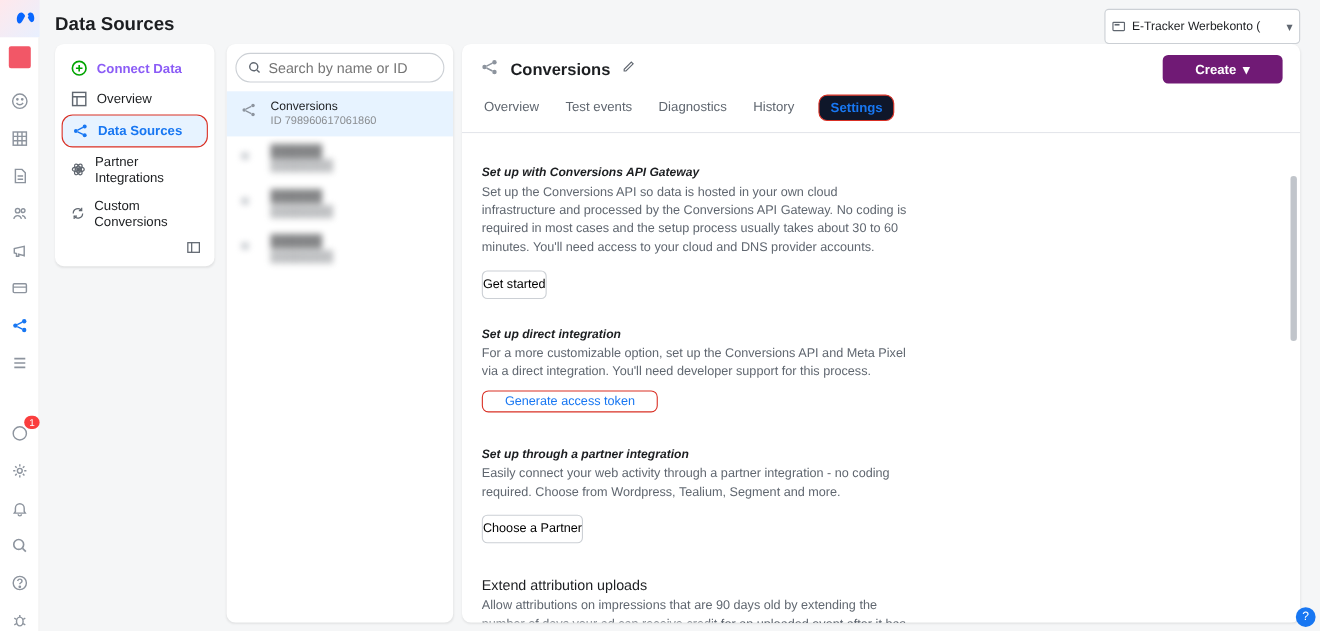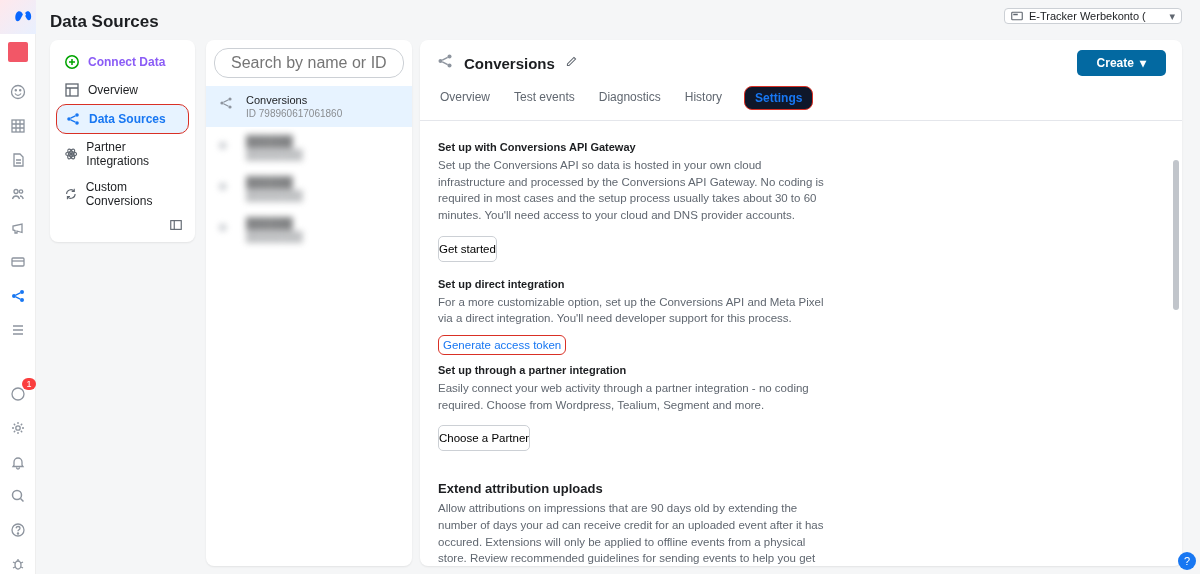--- a/index.html
+++ b/index.html
@@ -1,19 +1,19 @@
 <!DOCTYPE html>
 <html><head>
 <meta charset="utf-8">
 <style>
 * { margin: 0; padding: 0; box-sizing: border-box; font-family: Helvetica, Arial, sans-serif; }
 body { background: #f5f6f7; width: 1200px; height: 574px; overflow: hidden; position: relative; }
 .meta-logo { position: absolute; left: 11px; top: 7px; }
 .page-title { position: absolute; left: 50px; top: 12px; font-size: 17px; font-weight: 700; color: #1c1e21; }
-.account-selector { position: absolute; right: 18px; top: 8px; width: 178px; height: 16px; background: #fff; border: 1px solid #ccd0d5; border-radius: 4px; display: flex; align-items: center; padding: 0 6px; font-size: 11px; color: #1c1e21; cursor: pointer; }
+.account-selector { position: absolute; right: 18px; top: 8px; width: 178px; height: 32px; background: #fff; border: 1px solid #ccd0d5; border-radius: 4px; display: flex; align-items: center; padding: 0 6px; font-size: 11px; color: #1c1e21; cursor: pointer; }
 .account-selector .acct-icon { margin-right: 6px; display: flex; }
 .account-selector .acct-text { flex: 1; white-space: nowrap; overflow: hidden; }
 .account-selector .chev { color: #606770; }
 
 .rail { position: absolute; left: 0; top: 34px; bottom: 0; width: 36px; background: #fff; display: flex; flex-direction: column; align-items: center; padding-top: 8px; gap: 14px; border-right: 1px solid #eee; }
 .rail .rbox { width: 20px; height: 20px; background: #f25767; border-radius: 2px; margin-bottom: 6px; }
 .rail .ri { color: #8d949e; display: flex; align-items: center; justify-content: center; width: 20px; height: 20px; }
 .rail .ri.active { color: #1877f2; }
 .rail .spacer { flex: 1; }
 .rail .badge { position: relative; }
@@ -21,44 +21,44 @@
 
 .nav-card { position: absolute; left: 50px; top: 40px; width: 145px; background: #fff; border-radius: 8px; box-shadow: 0 1px 2px rgba(0,0,0,.08); padding: 8px 6px 6px; }
 .nav-item { display: flex; align-items: center; gap: 8px; padding: 6px 8px; font-size: 12px; color: #1c1e21; border-radius: 6px; cursor: pointer; }
 .nav-item.connect { color: #8b5cf6; font-weight: 600; }
 .nav-item.active { background: #e7f3ff; color: #1877f2; font-weight: 700; border: 1.5px solid #d93025; border-radius: 10px; }
 .nav-card .collapse-icon { display: flex; justify-content: flex-end; padding: 4px 6px; color: #606770; }
 
 .list-card { position: absolute; left: 206px; top: 40px; width: 206px; bottom: 8px; background: #fff; border-radius: 8px; box-shadow: 0 1px 2px rgba(0,0,0,.08); overflow: hidden; }
 .search-wrap { padding: 8px; }
 .search { display: flex; align-items: center; gap: 6px; border: 1px solid #ccd0d5; border-radius: 14px; padding: 5px 10px; }
-.search input { border: none; outline: none; font-size: 16px; flex: 1; background: transparent; color: #1c1e21; }
+.search input { border: none; outline: none; font-size: 13px; flex: 1; background: transparent; color: #1c1e21; }
 .ds-row { display: flex; align-items: flex-start; gap: 10px; padding: 8px 12px; cursor: pointer; }
 .ds-row.active { background: #e7f3ff; }
 .ds-row .ds-icon { width: 18px; height: 18px; margin-top: 1px; color: #8d949e; }
 .ds-row .ds-name { font-size: 11px; color: #1c1e21; font-weight: 500; }
 .ds-row .ds-id { font-size: 10px; color: #8a8d91; margin-top: 2px; }
 .blurred { filter: blur(3px); opacity: .55; }
 
 .main-card { position: absolute; left: 420px; top: 40px; right: 18px; bottom: 8px; background: #fff; border-radius: 8px; box-shadow: 0 1px 2px rgba(0,0,0,.08); overflow: hidden; display: flex; flex-direction: column; }
 .main-head { display: flex; align-items: center; padding: 10px 16px 4px; gap: 10px; }
 .main-head .mh-icon { color: #8d949e; }
 .main-head h2 { font-size: 15px; font-weight: 700; color: #1c1e21; }
 .main-head .edit { color: #606770; }
-.create-btn { margin-left: auto; background: #0369a1; color: #fff; border: none; border-radius: 5px; padding: 6px 20px; font-size: 12px; font-weight: 600; display: flex; align-items: center; gap: 6px; cursor: pointer; }
+.create-btn { margin-left: auto; background: #701a75; color: #fff; border: none; border-radius: 5px; padding: 6px 30px; font-size: 12px; font-weight: 600; display: flex; align-items: center; gap: 6px; cursor: pointer; }
 .tabs { display: flex; gap: 20px; padding: 6px 18px 10px; border-bottom: 1px solid #e4e6eb; font-size: 12px; }
 .tab { color: #606770; padding: 4px 2px; cursor: pointer; }
 .tab.active { color: #1877f2; font-weight: 600; border: 1.5px solid #d93025; border-radius: 8px; padding: 4px 10px; background: #0f172a; }
 
 .panel { flex: 1; overflow-y: auto; padding: 14px 18px 24px; font-size: 11.5px; color: #1c1e21; }
-.panel h4 { font-size: 11px; font-weight: 700; margin-top: 6px; margin-bottom: 4px; }
-.panel h3 { font-size: 13px; font-weight: 700; margin-top: 20px; margin-bottom: 4px; }
+.panel h4 { font-size: 11px; font-weight: 700; margin-top: 16px; margin-bottom: 4px; font-style: italic; }
+.panel h3 { font-size: 13px; font-weight: 400; margin-top: 20px; margin-bottom: 4px; }
 .panel p { color: #606770; line-height: 1.45; max-width: 390px; margin-bottom: 6px; }
 .panel .btn { display: inline-block; background: #fff; border: 1px solid #ccd0d5; border-radius: 5px; padding: 6px 0; font-size: 11.5px; font-weight: 500; cursor: pointer; margin: 6px 0 10px; }
-.panel a.link { color: #1877f2; text-decoration: none; font-size: 11.5px; display: inline-block; border: 1.5px solid #d93025; border-radius: 6px; padding: 3px 4px; margin: 2px 0 3px; }
+.panel a.link { color: #1877f2; text-decoration: none; font-size: 11.5px; display: inline-block; border: 1.5px solid #d93025; border-radius: 6px; padding: 3px 20px; margin: 2px 0 16px; }
 
 .scroll-thumb { position: absolute; right: 3px; top: 120px; width: 6px; height: 150px; background: #c1c5cb; border-radius: 3px; }
 .help-fab { position: absolute; right: 4px; bottom: 4px; width: 18px; height: 18px; border-radius: 50%; background: #1877f2; color: #fff; display: flex; align-items: center; justify-content: center; font-size: 11px; }
 .rail-gradient { position: absolute; left: 0; top: 0; width: 36px; height: 34px; background: linear-gradient(135deg,#ffe8ec,#e8f0ff); }
 </style>
 </head>
 <body>
 
 <div class="rail-gradient"></div>
 <svg class="meta-logo" width="22" height="22" viewBox="0 0 36 36">

